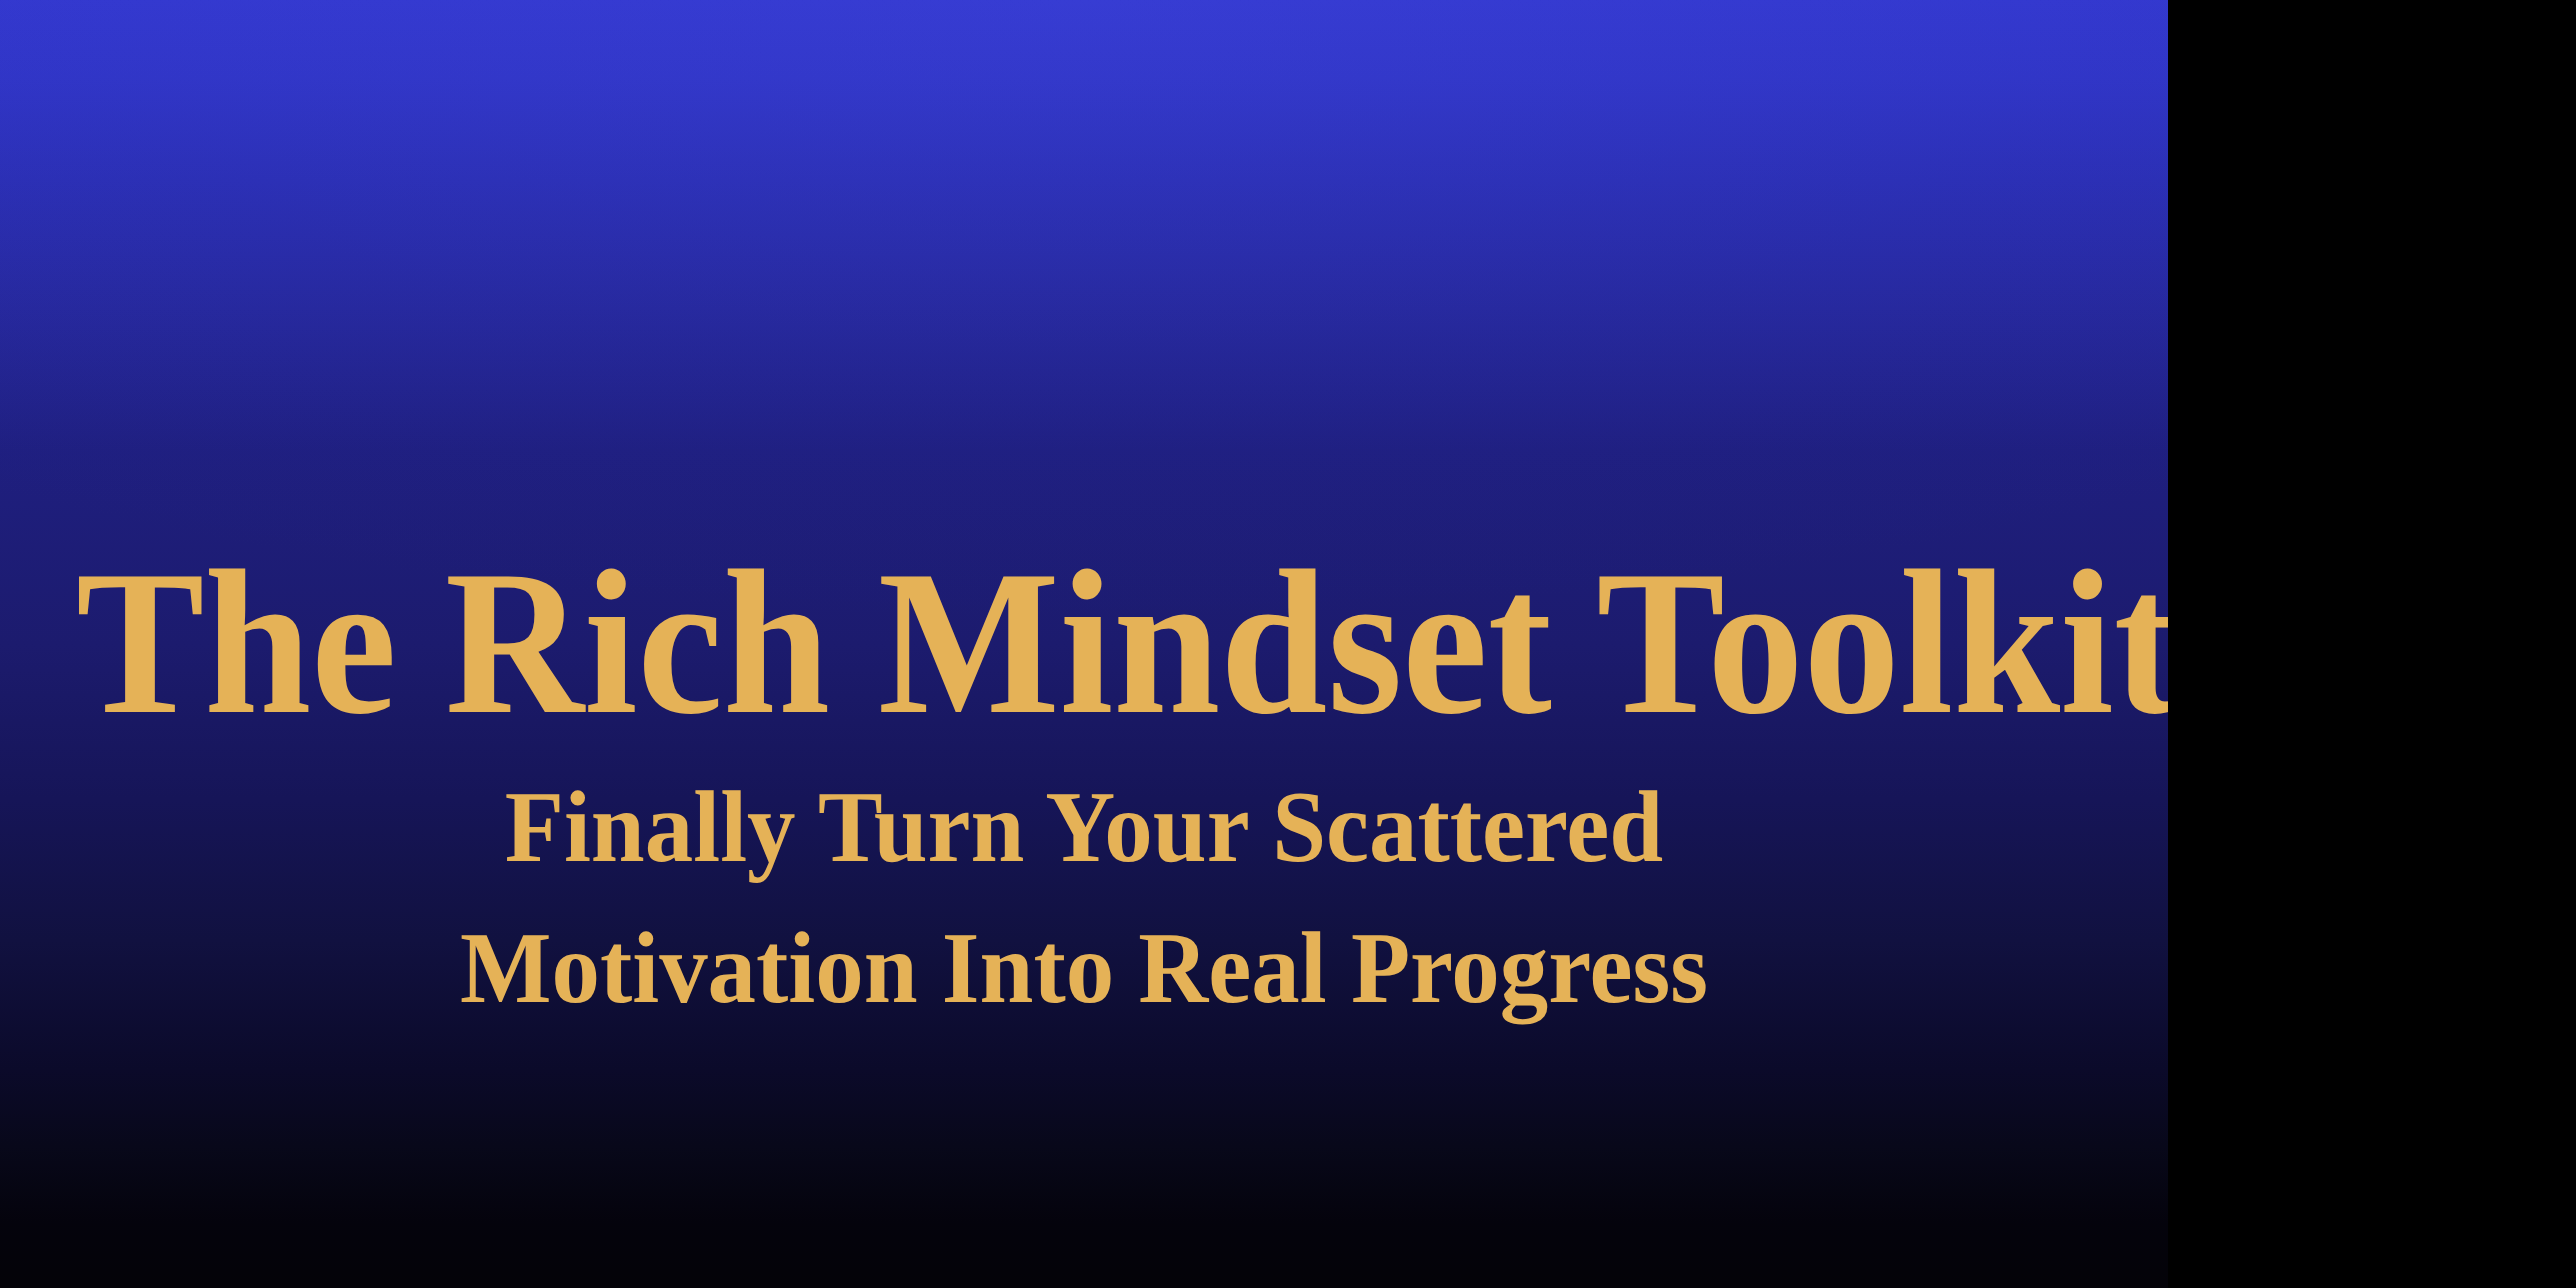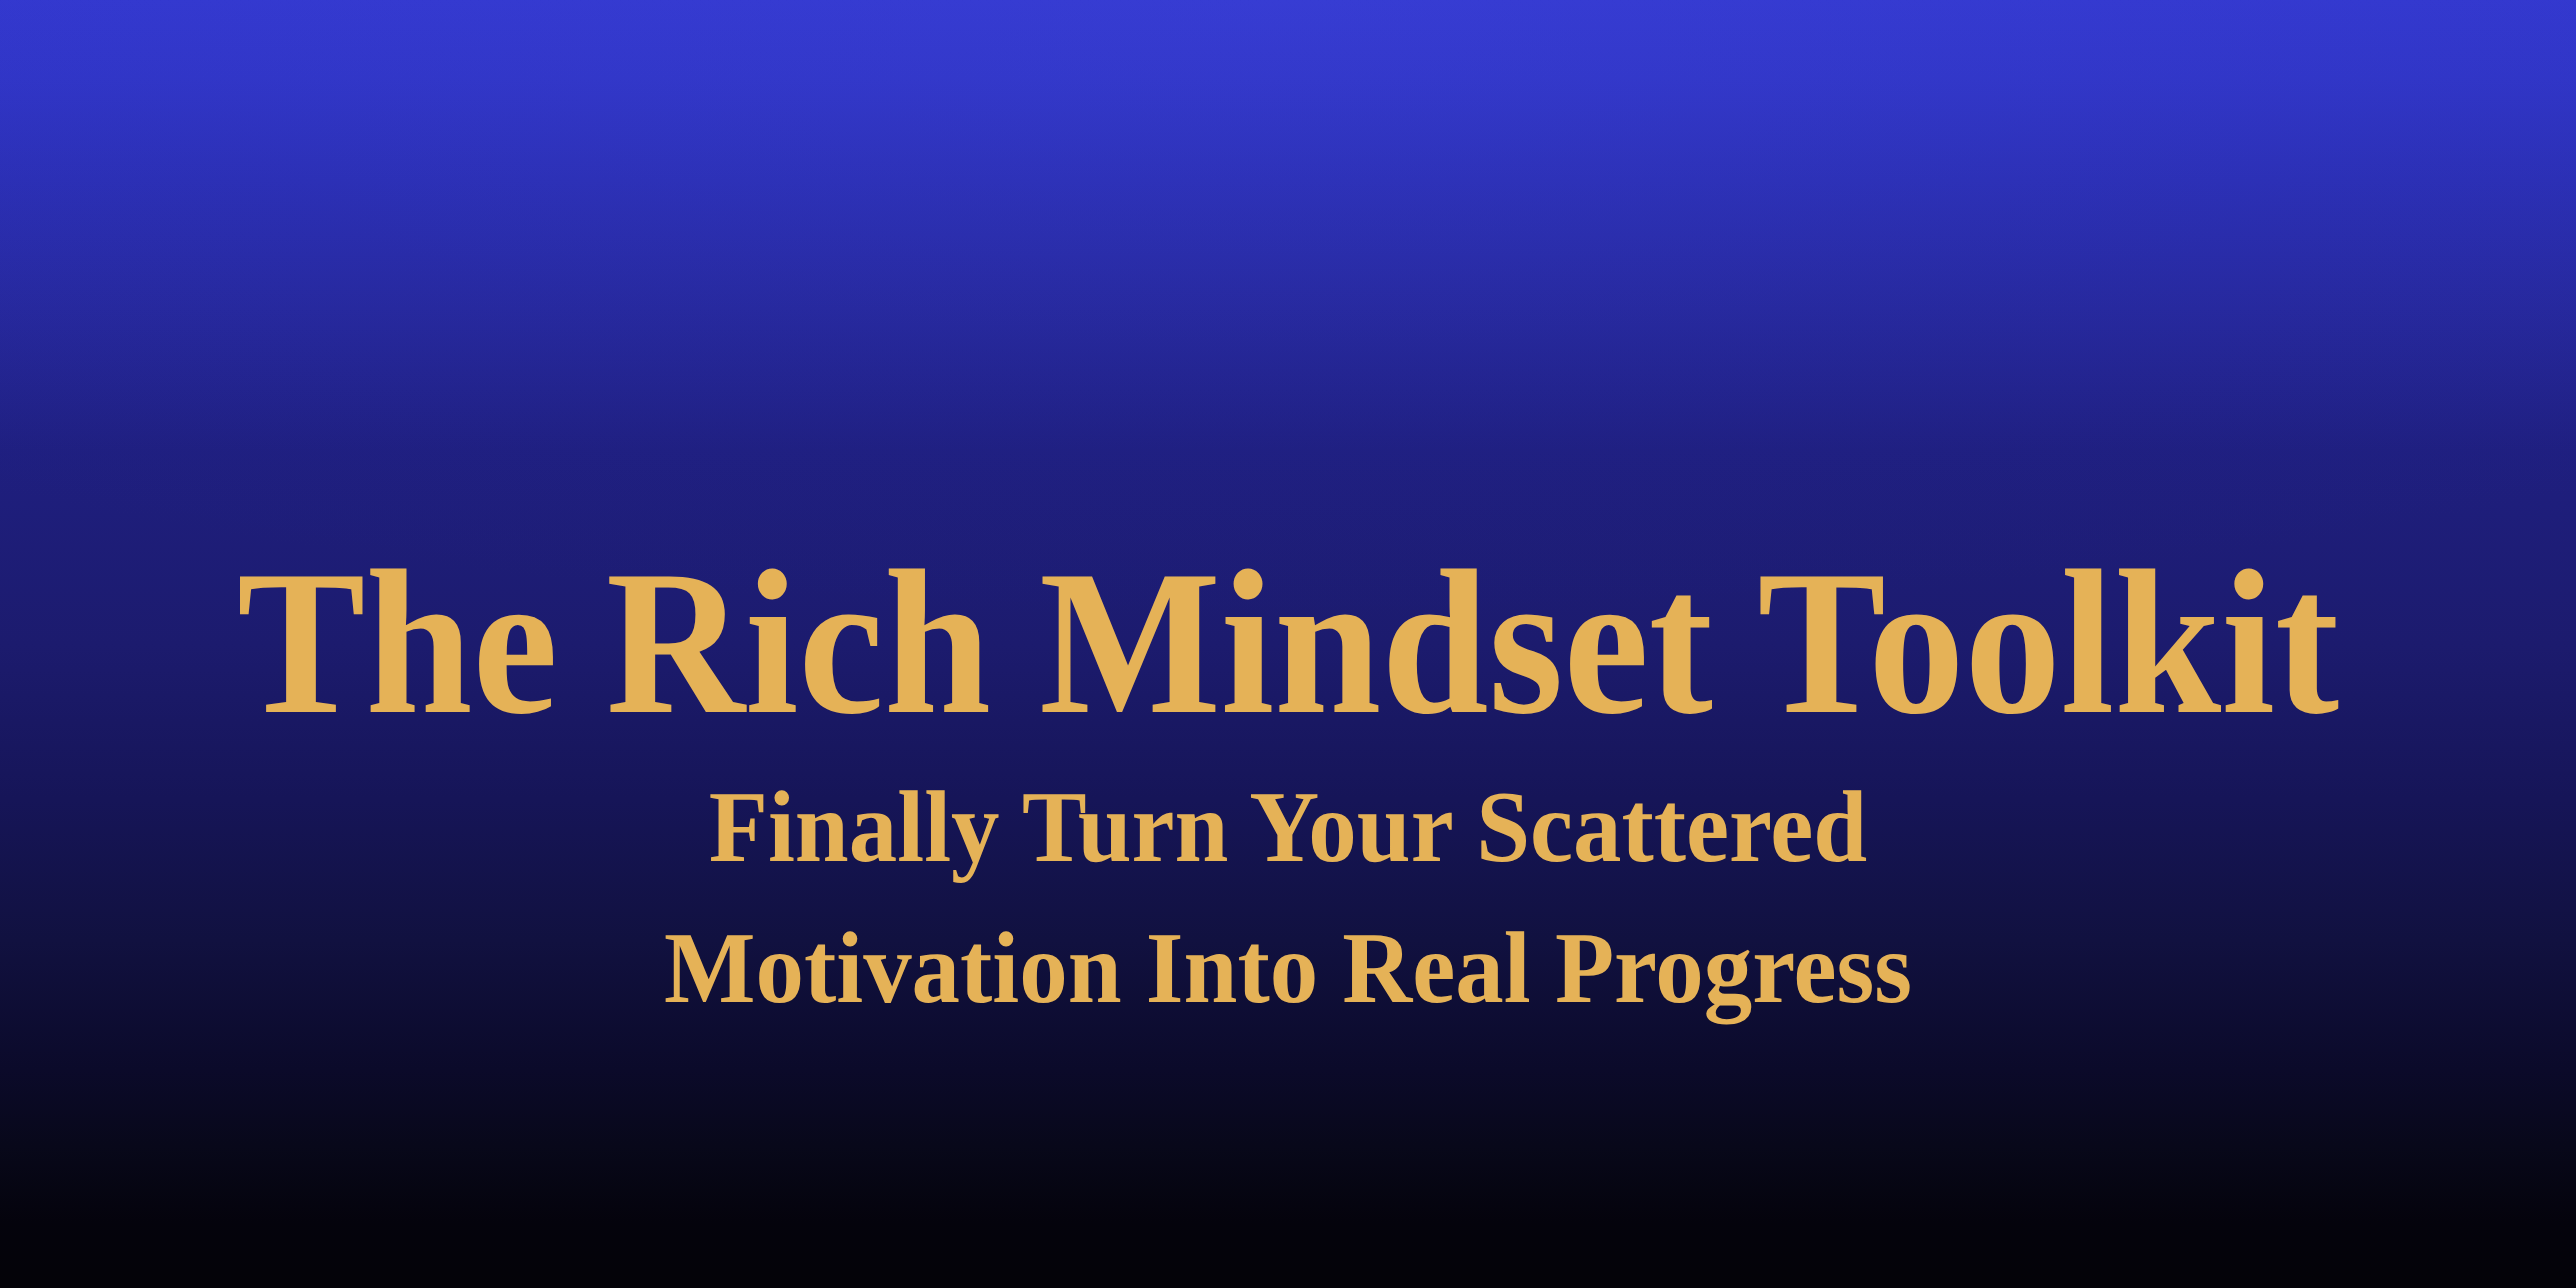--- a/index.html
+++ b/index.html
@@ -8,21 +8,21 @@
     background: #000;
   }
   body {
     width: 2576px;
     height: 1288px;
     overflow: hidden;
   }
 
   .slide {
     position: relative;
-    width: 2576px;
+    width: 2168px;
     height: 1288px;
     box-sizing: border-box;
     overflow: hidden;
     
     background:
       linear-gradient(
         to bottom,
         #3338CE 0%,
         #3035C6 6%,
         #2B2FB4 14%,

